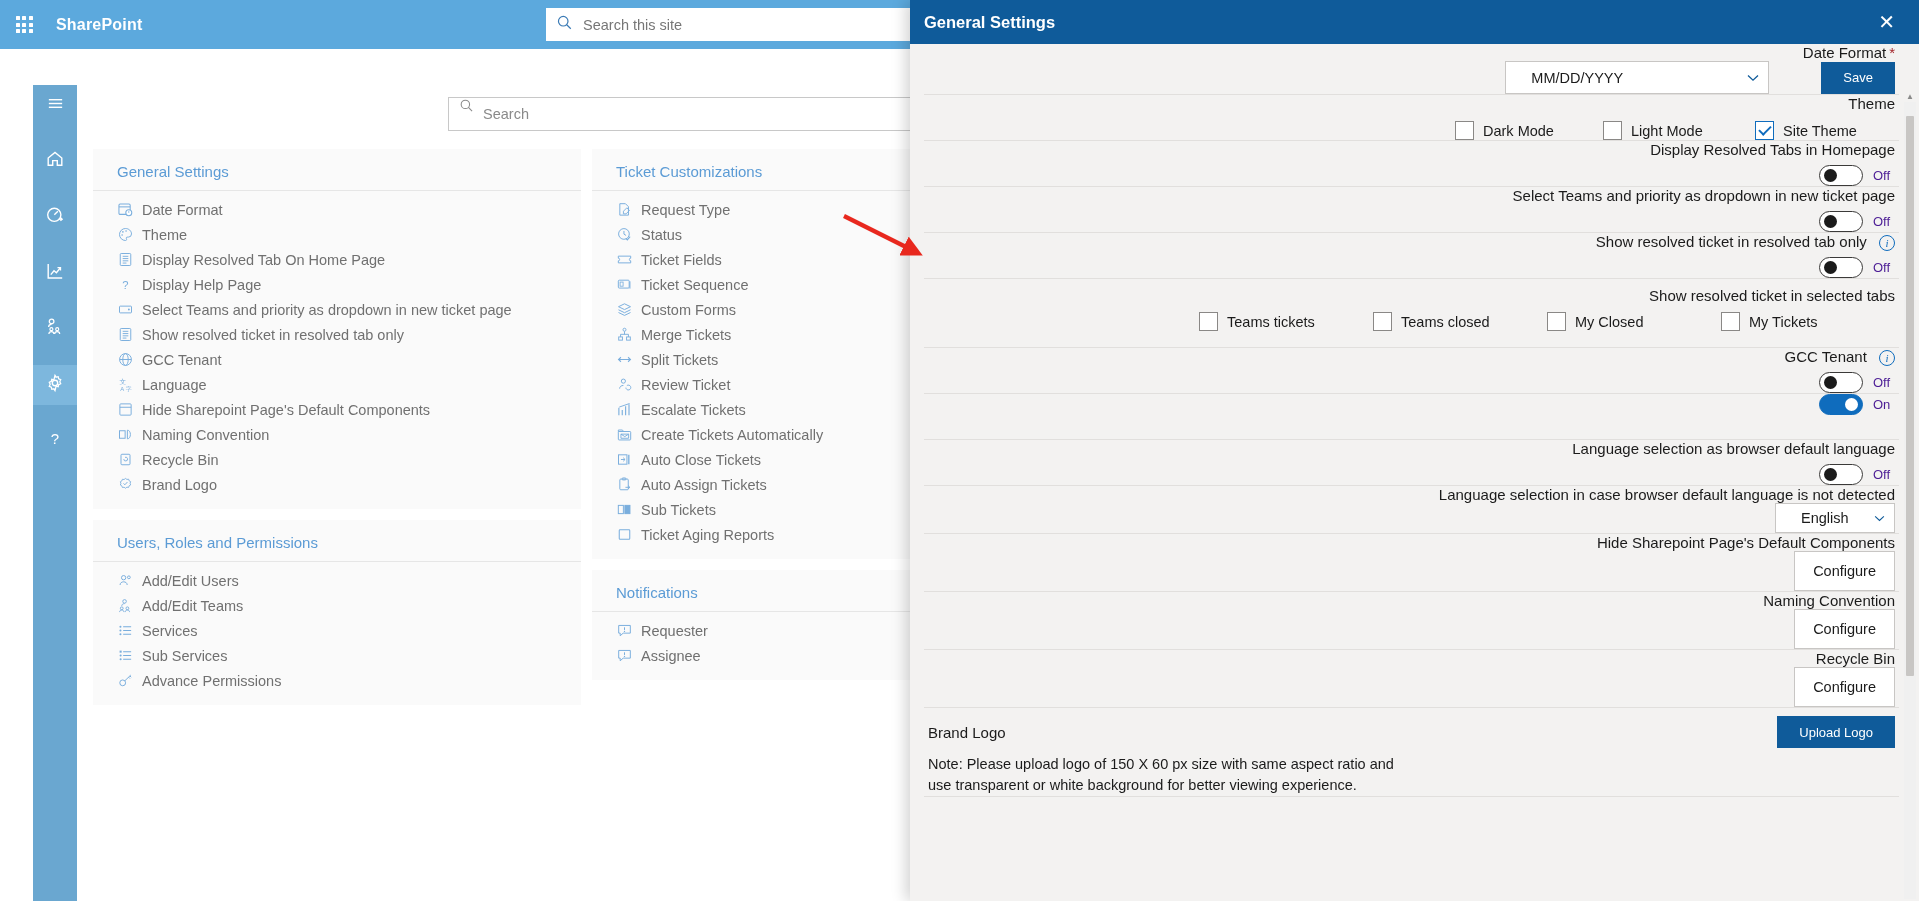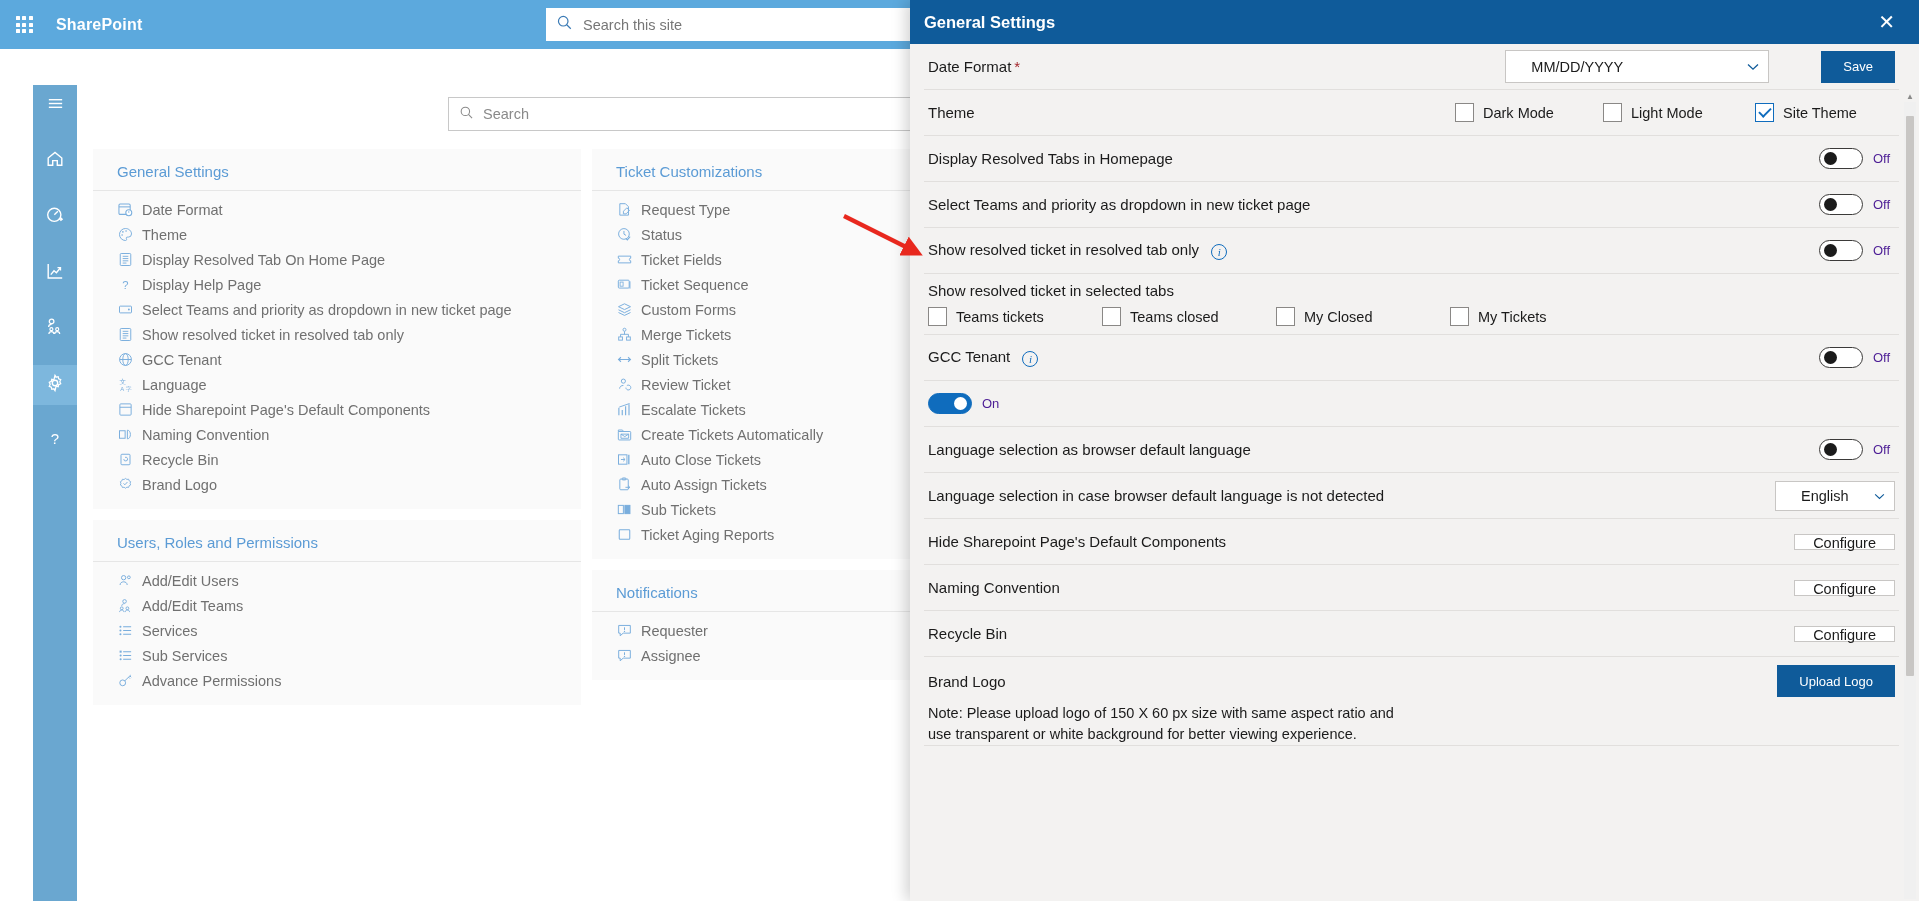--- a/index.html
+++ b/index.html
@@ -45,21 +45,21 @@
     cursor: pointer; color: #ffffff;
   }
   .rail-item.active { background: #7db7dd; }
   .rail-spacer { height: 16px; }
 
   
   .app-area { position: absolute; left: 77px; top: 49px; width: 1842px; height: 852px; background: #ffffff; }
   .app-search-wrap { position: absolute; left: 371px; top: 48px; width: 900px; height: 34px; }
   .app-search {
     width: 100%; height: 100%; border: 1px solid #c8c8c8; background: #fff;
-    display: flex; align-items: center; padding: 0 10px;
+    display: flex; padding: 0 10px;
   }
   .app-search input {
     border: none; outline: none; font-size: 14.5px; color: #6d6d6d; margin-left: 9px;
     font-family: "Liberation Sans", sans-serif; width: 100%;
   }
   .app-search input::placeholder { color: #8a8a8a; }
 
   
   .cards { position: absolute; left: 16px; top: 100px; display: flex; gap: 11px; }
   .col { display: flex; flex-direction: column; gap: 11px; }
@@ -97,22 +97,22 @@
   }
   .panel-body { flex: 1; overflow: hidden; position: relative; padding: 0 20px 0 14px; }
   .panel-scrollbar {
     position: absolute; right: 3px; top: 46px; width: 12px; bottom: 2px;
   }
   .sb-arrow { width: 12px; height: 12px; display:flex; align-items:center; justify-content:center; color:#8a8a8a; font-size: 8px; }
   .sb-track { position: absolute; top: 12px; bottom: 0; left: 0; width: 12px; background: #f0f0f0; }
   .sb-thumb { position: absolute; top: 14px; left: 2px; width: 8px; height: 560px; background: #c8c6c4; border-radius: 1px; }
 
   .row {
-    display: flex; align-items: center; min-height: 46px;
-    border-bottom: 1px solid #e1dfdd; padding: 0 4px;
+    display: flex; align-items: flex-end; min-height: 46px;
+    border-bottom: 1px solid #e1dfdd; padding: 0 4px; flex-direction: column;
   }
   .row:last-child { border-bottom: none; }
   .row-label { font-size: 15px; color: #1b1b1b; flex: 1; }
   .row-label .req { color: #a4262c; margin-left: 3px; }
   .row-right { display: flex; align-items: center; gap: 0; }
 
   
   .select {
     position: relative; background: #fff; border: 1px solid #c8c6c4;
     height: 33px; display: flex; align-items: center; padding: 0 28px 0 25px;
@@ -121,21 +121,21 @@
   .select .chev { position: absolute; right: 9px; color: #0f5b9a; font-size: 11px; }
   .select.date { width: 264px; }
   .select.lang { width: 92px; height: 30px; }
 
   .btn-primary {
     background: #0f5b9a; color: #fff; border: none; font-size: 13px;
     height: 32px; padding: 0 22px; cursor: pointer; font-family: "Liberation Sans", sans-serif;
   }
   .btn-secondary {
     background: #fff; color: #1b1b1b; border: 1px solid #c8c6c4; font-size: 14.5px;
-    height: 16px; padding: 0 18px; cursor: pointer; font-family: "Liberation Sans", sans-serif;
+    height: 40px; padding: 0 18px; cursor: pointer; font-family: "Liberation Sans", sans-serif;
   }
 
   
   .cb-wrap { display: flex; align-items: center; gap: 9px; cursor: pointer; }
   .cb {
     width: 19px; height: 19px; border: 1px solid #8a8886; background: #fff;
     display: flex; align-items: center; justify-content: center; flex: 0 0 19px;
   }
   .cb.checked { border-color: #0f6cbd; }
   .cb.checked::after {
@@ -158,21 +158,21 @@
   .toggle.on .knob { left: 25px; background: #ffffff; }
   .toggle-state { font-size: 13px; color: #4c1d95; min-width: 22px; }
 
   .info-i {
     width: 16px; height: 16px; border-radius: 50%; border: 1px solid #0f6cbd;
     color: #0f6cbd; font-size: 11px; display: inline-flex; align-items: center;
     justify-content: center; margin-left: 8px; font-style: italic;
     font-family: "Liberation Serif", serif; cursor: pointer; vertical-align: middle;
   }
 
-  .row.stacked { flex-direction: column; align-items: flex-start; padding-top: 8px; padding-bottom: 8px; min-height: 0; }
+  .row.stacked { flex-direction: column; align-items: flex-end; padding-top: 8px; padding-bottom: 16px; min-height: 0; }
   .stacked-title { font-size: 15px; color: #1b1b1b; margin-bottom: 8px; }
   .cb-row { display: flex; align-items: center; }
   .cb-row > * { width: 174px; }
 
   .row.brand { flex-direction: column; align-items: stretch; padding-top: 8px; }
   .brand-top { display: flex; align-items: center; width: 100%; }
   .brand-note { font-size: 14.5px; color: #1b1b1b; line-height: 1.45; margin-top: 6px; max-width: 470px; }
 
   
   .annot-arrow { position: absolute; left: 840px; top: 210px; pointer-events: none; z-index: 5; }

